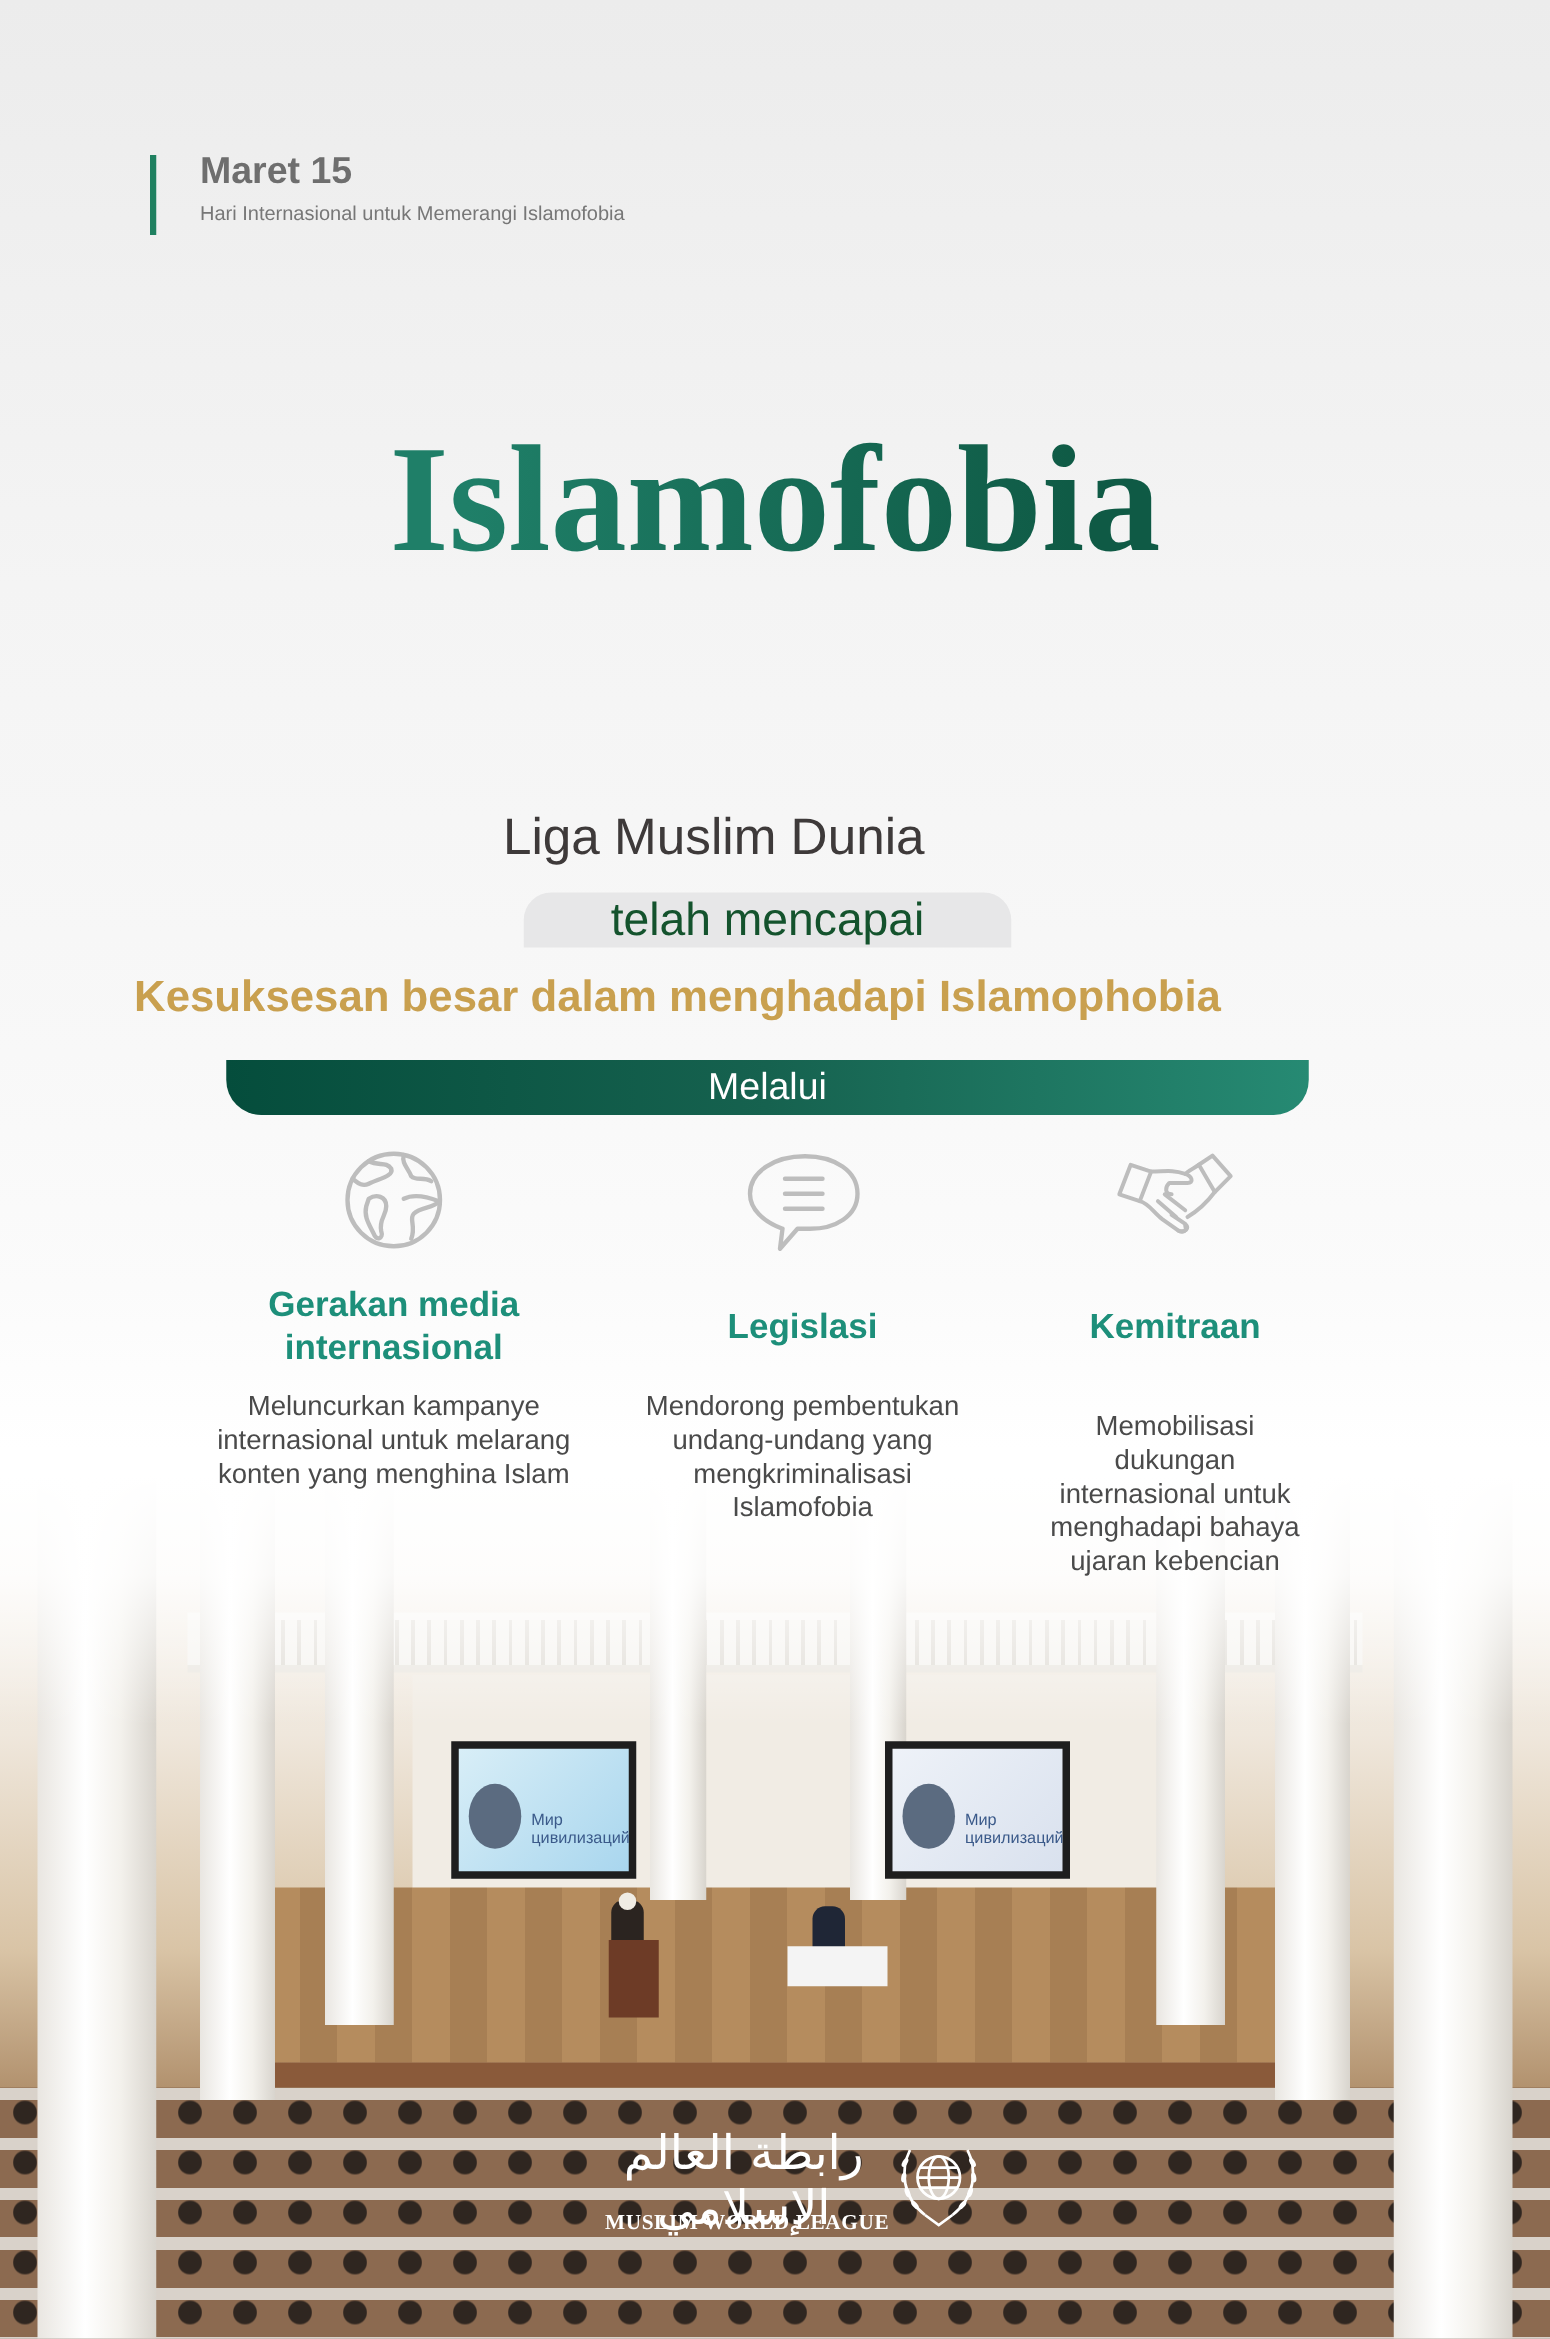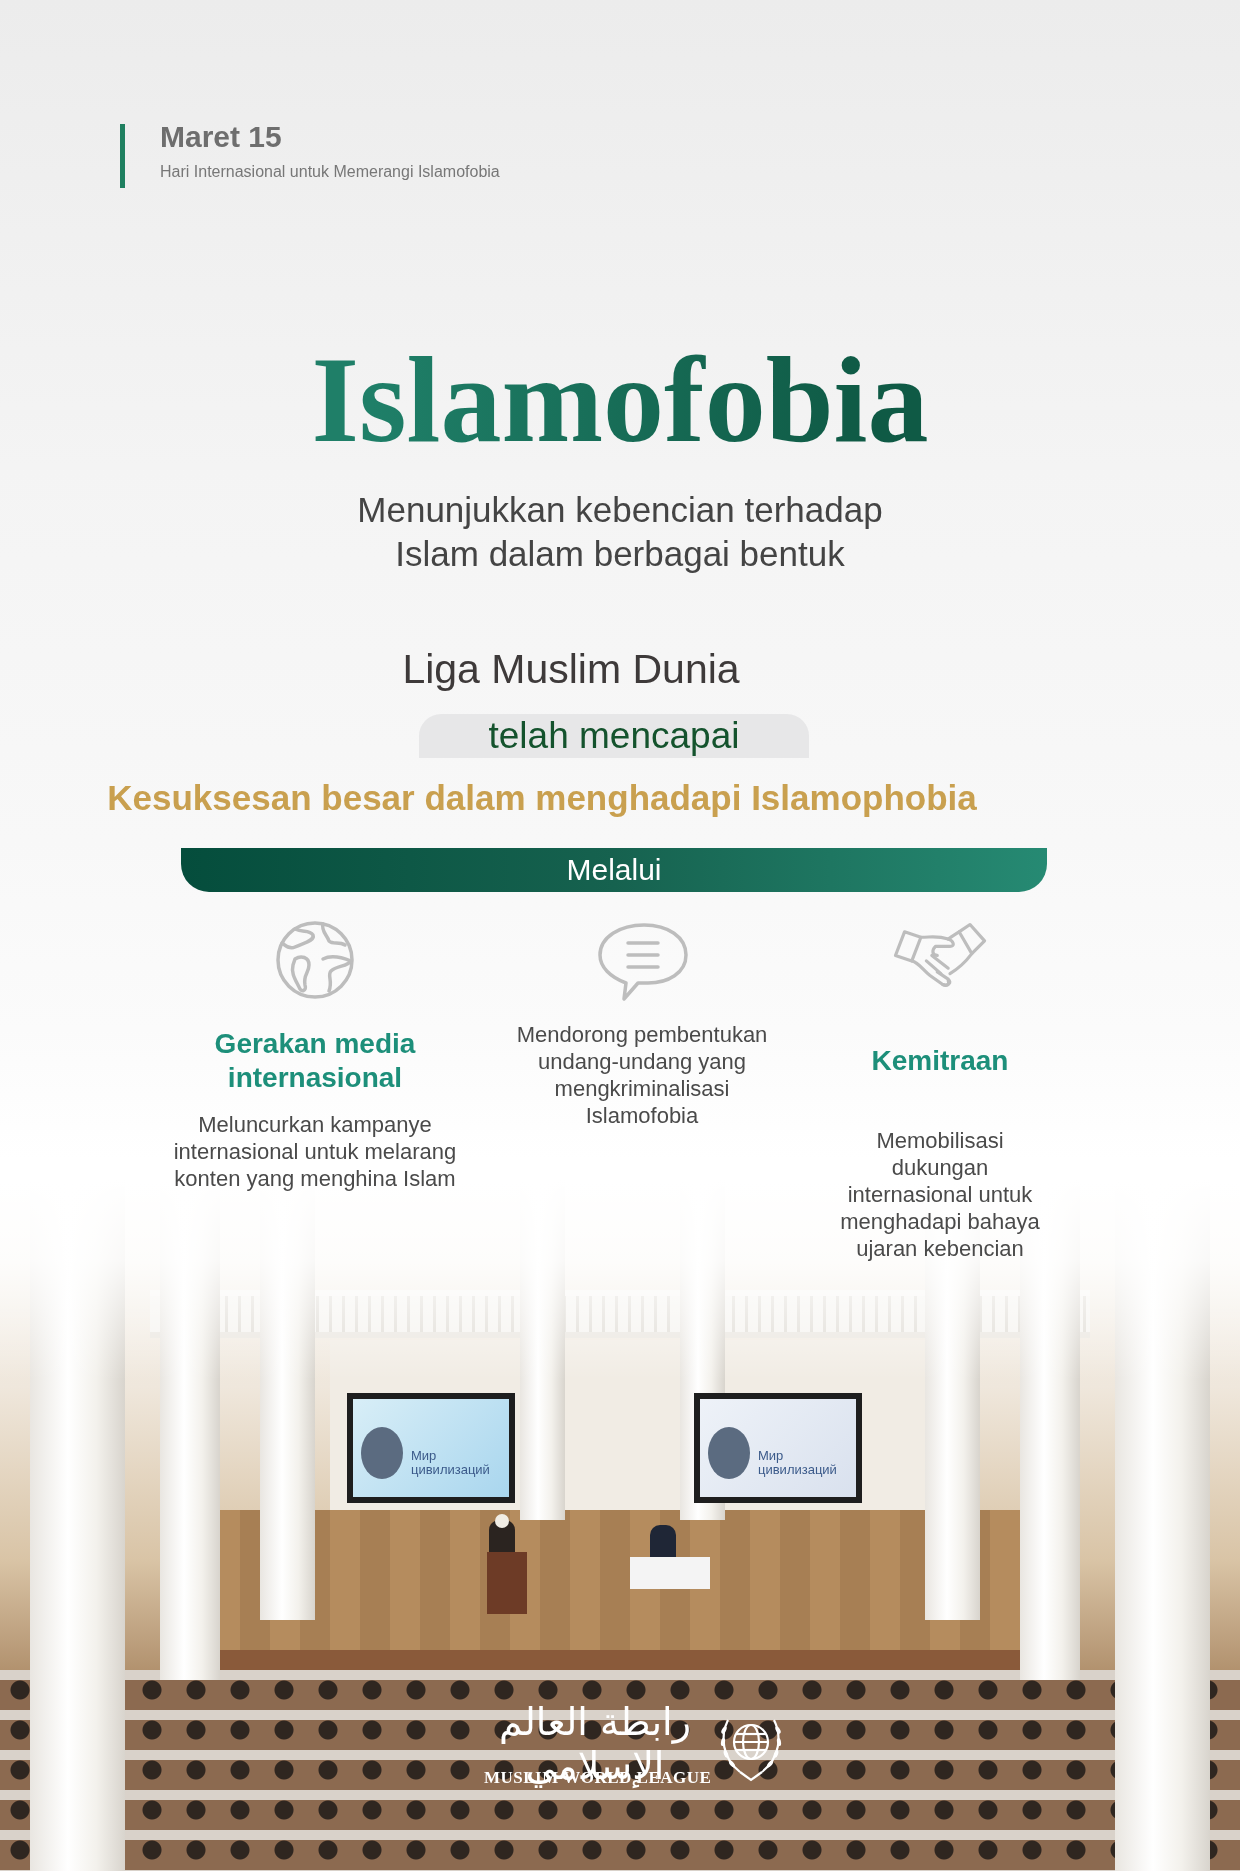--- a/index.html
+++ b/index.html
@@ -30,21 +30,21 @@
     z-index: 3;
   }
   .balcony {
     position: absolute; top: 110px; height: 48px;
     background: repeating-linear-gradient(90deg, #f5f3ef 0 10px, #dedad3 10px 13px);
     border-top: 6px solid #f8f6f2; border-bottom: 6px solid #e9e5de;
     z-index: 2;
   }
   .back-wall { position: absolute; left: 330px; top: 160px; width: 600px; height: 260px; background: #f1ece4; z-index: 1; }
   .screen {
-    position: absolute; top: 213px; width: 168px; height: 110px; background: #1e1e1e; padding: 6px; z-index: 4;
+    position: absolute; top: 213px; width: 148px; height: 110px; background: #1e1e1e; padding: 6px; z-index: 4; margin-left: 14px;
   }
   .screen .inner {
     width: 100%; height: 100%; background: linear-gradient(135deg, #d8eef7, #a9d6ee);
     position: relative; overflow: hidden;
   }
   .screen .portrait {
     position: absolute; left: 8px; top: 28px; width: 42px; height: 52px; border-radius: 50%; background: #5b6b80;
   }
   .screen .scr-text {
     position: absolute; left: 58px; top: 50px; font-size: 13px; line-height: 14px; color: #3b5a8a;
@@ -179,24 +179,20 @@
     <div class="desk"></div>
     <div class="audience"></div>
     <div class="fade"></div>
   </div>
 
   <div class="date-bar"></div>
   <div class="date-title">Maret 15</div>
   <div class="date-sub">Hari Internasional untuk Memerangi Islamofobia</div>
 
   <h1 class="main-title">Islamofobia</h1>
-  <div class="subtitle">
-    <div>Menunjukkan kebencian terhadap</div>
-    <div>Islam dalam berbagai bentuk</div>
-  </div>
 
   <div class="org-name">Liga Muslim Dunia</div>
   <div class="pill">telah mencapai</div>
   <div class="gold-line">Kesuksesan besar dalam menghadapi Islamophobia</div>
   <div class="via-bar">Melalui</div>
 
   <div class="pillar p1">
     <svg class="icon" viewBox="0 0 100 90">
       <g fill="none" stroke="#bdbdbd" stroke-width="3.5" stroke-linejoin="round" stroke-linecap="round">
         <circle cx="50" cy="45" r="37"></circle>
@@ -219,20 +215,23 @@
 
   <div class="pillar p2">
     <svg class="icon" viewBox="0 0 100 90">
       <g fill="none" stroke="#bdbdbd" stroke-width="3.5" stroke-linejoin="round" stroke-linecap="round">
         <path d="M34 68 C18 62 8 52 8 40 C8 22 28 10 52 10 C76 10 94 22 94 40 C94 58 76 68 56 68 L46 68 L32 84 L34 68"></path>
         <line x1="36" y1="28" x2="66" y2="28"></line>
         <line x1="36" y1="40" x2="66" y2="40"></line>
         <line x1="36" y1="52" x2="66" y2="52"></line>
       </g>
     </svg>
+    <div class="head">
+      <span>Legislasi</span>
+    </div>
     <div class="desc">
       <div>Mendorong pembentukan</div>
       <div>undang-undang yang</div>
       <div>mengkriminalisasi</div>
       <div>Islamofobia</div>
     </div>
   </div>
 
   <div class="pillar p3">
     <svg class="icon" viewBox="0 0 110 90">

